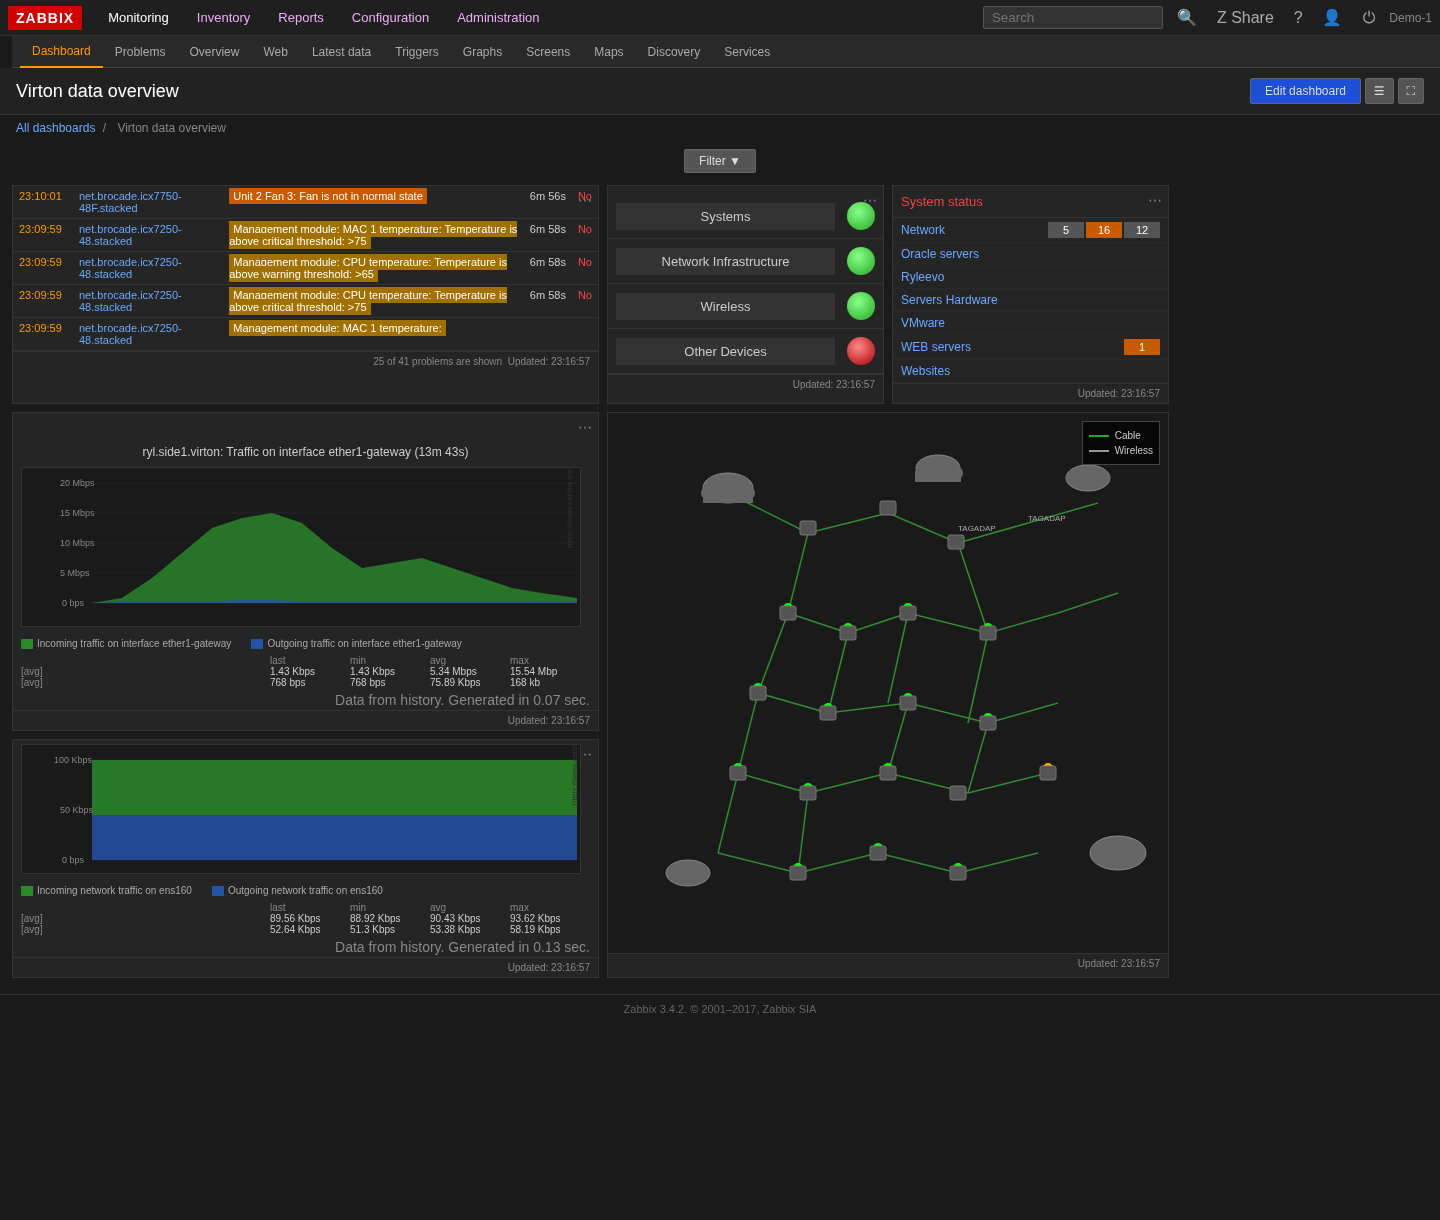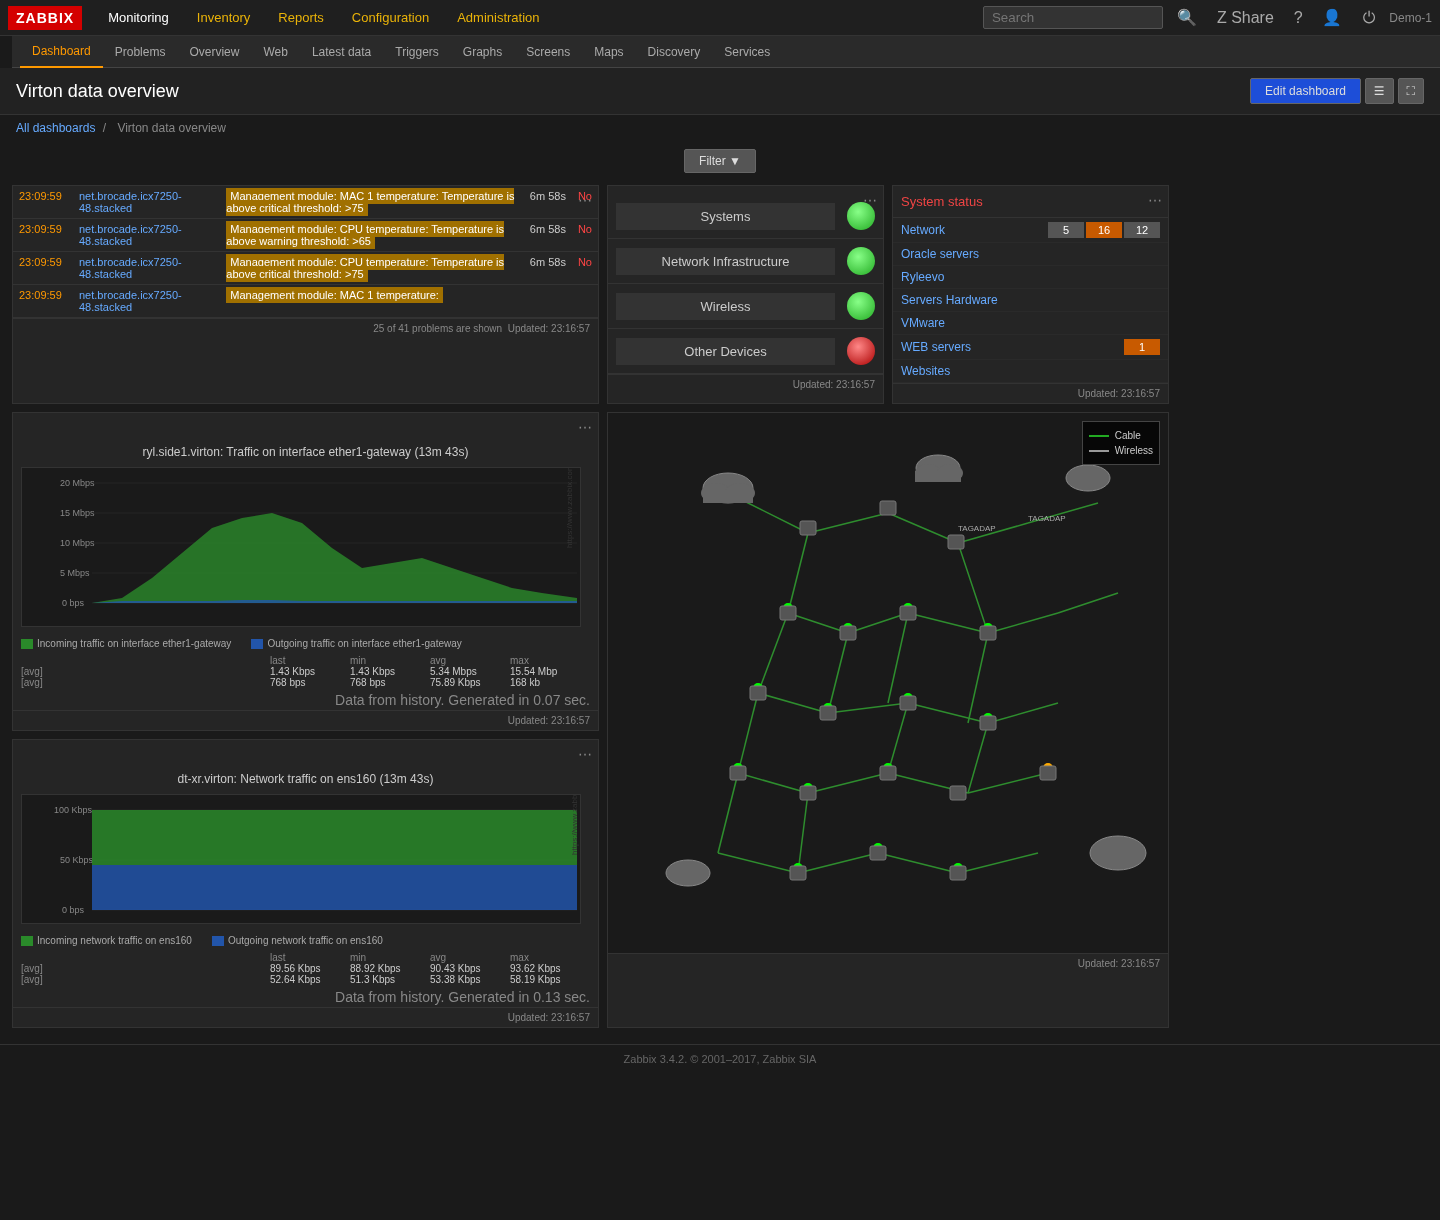--- a/index.html
+++ b/index.html
@@ -1,21 +1,21 @@
 <!DOCTYPE html>
 <html><head>
   <meta charset="utf-8">
   <style>
     * { box-sizing: border-box; margin: 0; padding: 0; }
     body { background: #1a1a1a; color: #ccc; font-family: Arial, sans-serif; font-size: 12px; width: 1440px; min-height: 1220px; }
 
     
     .top-nav { background: #1f1f1f; display: flex; align-items: center; height: 36px; padding: 0 8px; border-bottom: 1px solid #333; }
     .logo { background: #d40000; color: #fff; font-weight: bold; font-size: 14px; padding: 4px 8px; margin-right: 12px; letter-spacing: 1px; }
-    .nav-item { color: #eab308; padding: 0 14px; font-size: 13px; cursor: pointer; height: 36px; display: flex; align-items: center; }
+    .nav-item { color: #f0abfc; padding: 0 14px; font-size: 13px; cursor: pointer; height: 36px; display: flex; align-items: center; }
     .nav-item:hover, .nav-item.active { color: #fff; }
     .nav-right { margin-left: auto; display: flex; align-items: center; gap: 8px; }
     .search-box { background: #333; border: 1px solid #555; color: #ccc; padding: 3px 8px; width: 180px; border-radius: 2px; }
     .nav-icon { color: #aaa; font-size: 16px; cursor: pointer; padding: 0 6px; }
 
     
     .sub-nav { background: #2a2a2a; display: flex; align-items: center; height: 32px; padding: 0 8px; border-bottom: 1px solid #444; margin-left: 12px; }
     .sub-nav-item { color: #aaa; padding: 0 12px; font-size: 12px; cursor: pointer; height: 32px; display: flex; align-items: center; }
     .sub-nav-item.active { color: #f90; border-bottom: 2px solid #f90; }
 
@@ -156,20 +156,27 @@
 <div class="filter-bar">
   <button class="filter-btn">Filter ▼</button>
 </div>
 
 <div class="main-grid">
 
   <div class="panel problems-panel">
     <span class="panel-menu">⋯</span>
     <table class="problems-table">
       <tbody>
+        <tr>
+          <td class="time-cell">23:10:01</td>
+          <td class="host-cell">net.brocade.icx7750-48F.stacked</td>
+          <td><span class="prob-orange">Unit 2 Fan 3: Fan is not in normal state</span></td>
+          <td class="dur-cell">6m 56s</td>
+          <td class="ack-no">No</td>
+        </tr>
         <tr>
           <td class="time-cell">23:09:59</td>
           <td class="host-cell">net.brocade.icx7250-48.stacked</td>
           <td><span class="prob-yellow">Management module: MAC 1 temperature: Temperature is above critical threshold: &gt;75</span></td>
           <td class="dur-cell">6m 58s</td>
           <td class="ack-no">No</td>
         </tr>
         <tr>
           <td class="time-cell">23:09:59</td>
           <td class="host-cell">net.brocade.icx7250-48.stacked</td>
@@ -435,21 +442,20 @@
           <span class="map-line-white"></span>
           <span>Wireless</span>
         </div>
       </div>
     </div>
     <div class="panel-footer">Updated: 23:16:57</div>
   </div>
 
   <div class="panel graph2-panel">
     <span class="panel-menu">⋯</span>
-    <div class="graph-title">dt-xr.virton: Network traffic on ens160 (13m 43s)</div>
     <div class="graph-container">
       <svg width="560" height="130" class="chart-area">
 
         <text x="32" y="18" fill="#888" font-size="9">100 Kbps</text>
         <text x="38" y="68" fill="#888" font-size="9">50 Kbps</text>
         <text x="40" y="118" fill="#888" font-size="9">0 bps</text>
 
         <line x1="70" y1="15" x2="555" y2="15" stroke="#333" stroke-width="0.5"></line>
         <line x1="70" y1="65" x2="555" y2="65" stroke="#333" stroke-width="0.5"></line>
         <line x1="70" y1="115" x2="555" y2="115" stroke="#333" stroke-width="0.5"></line>

